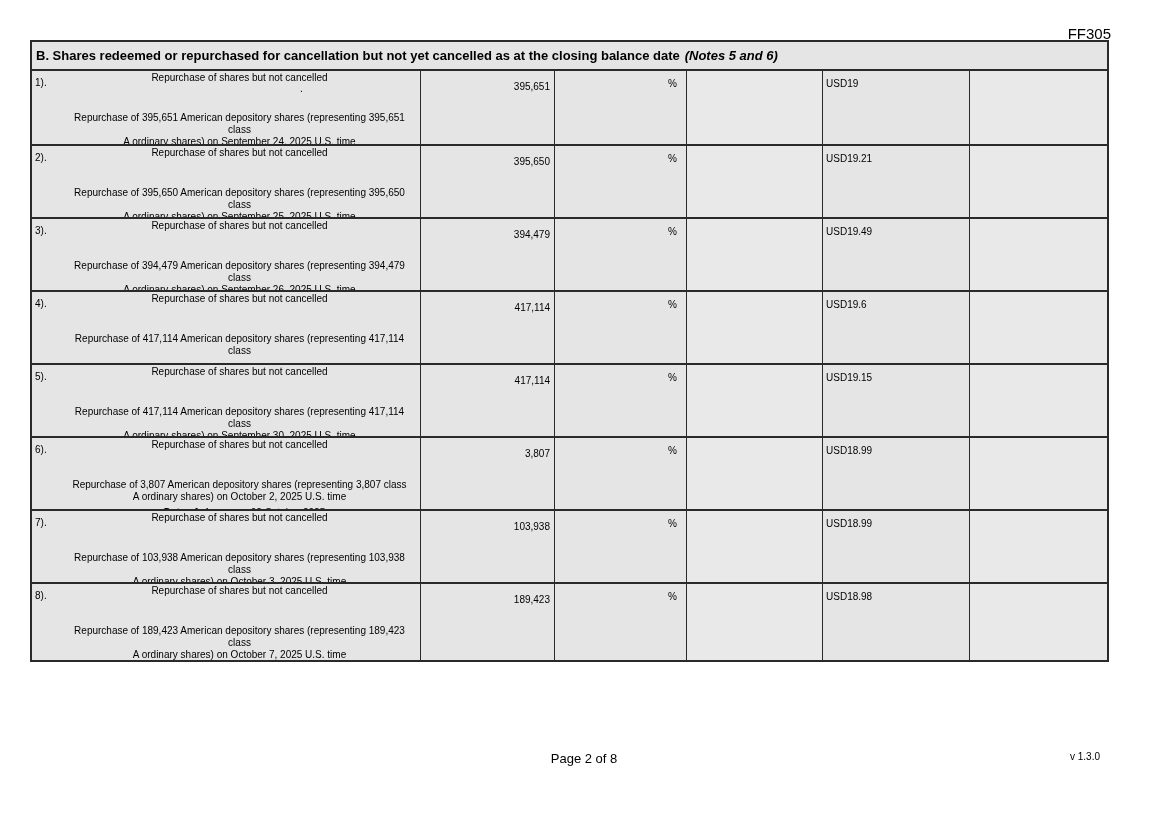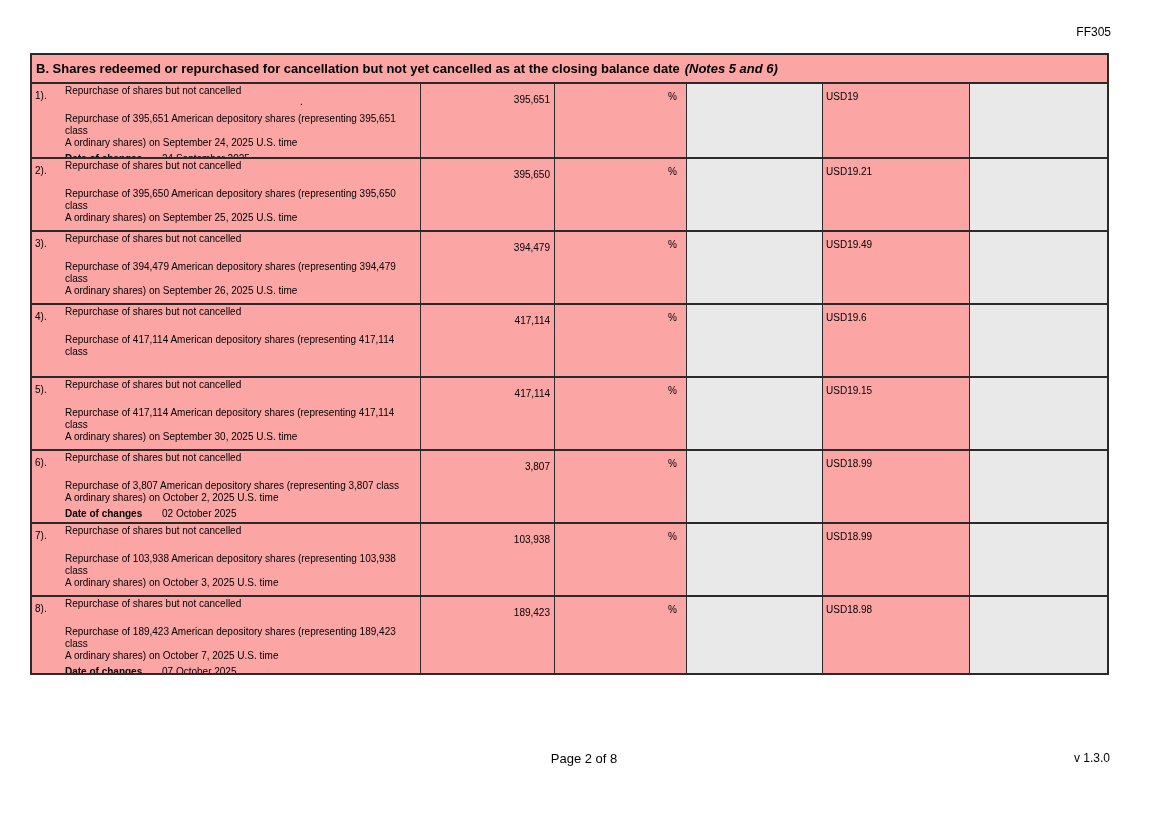--- a/index.html
+++ b/index.html
@@ -6,27 +6,27 @@
   .page{
     position:relative;
     width:1168px;height:825px;
     background:#ffffff;
     font-family:"Liberation Sans","DejaVu Sans",sans-serif;
     color:#000;
     overflow:hidden;
   }
   .formcode{
     position:absolute;top:25px;right:57px;
-    font-size:12px;
+    font-size:15px;
   }
   .btable{
-    position:absolute;left:30px;top:53px;width:1079px;
+    position:absolute;left:30px;top:40px;width:1079px;
     box-sizing:border-box;
     border:2px solid #2a2a2a;
-    background:#fca5a5;
+    background:#e5e5e5;
   }
   .theader{
     box-sizing:border-box;
     height:29px;line-height:27px;
     border-bottom:2px solid #2a2a2a;
     font-size:13px;font-weight:bold;
     padding-left:4px;white-space:nowrap;overflow:hidden;
   }
   .title-note{font-style:italic;margin-left:5px;}
   .trow{
@@ -42,33 +42,33 @@
     box-sizing:border-box;
     border-right:1px solid #2a2a2a;
     font-size:10px;
     position:relative;
     overflow:hidden;
   }
   .cell.endcol{border-right:none;}
   .shade{background:#e9e9e9;}
   .c-desc{line-height:12px;padding-top:1px;}
   .rownum{position:absolute;left:3px;top:6px;}
-  .desc-content{margin-left:33px;padding-right:6px;}
-  .descblock{margin-top:16px;}
+  .desc-content{margin-left:33px;padding-right:6px;text-align:center;}
+  .descblock{margin-top:28px;}
   .dateline{margin-top:4px;}
   .datelabel{display:inline-block;width:97px;font-weight:bold;}
   .stray{position:absolute;left:268px;top:12px;}
   .c-num{text-align:right;padding:10px 4px 0 0;}
   .c-pct{text-align:right;padding:7px 9px 0 0;}
   .c-usd{display:flex;justify-content:flex-start;align-items:flex-start;padding:7px 5px 0 3px;}
   .footer-page{
     position:absolute;top:751px;left:0;width:100%;
     text-align:center;font-size:13px;
   }
-  .footer-ver{position:absolute;top:751px;right:58px;font-size:12px;}
+  .footer-ver{position:absolute;top:751px;right:68px;font-size:10px;}
 </style>
 </head>
 <body>
 
 <div class="page">
 
   <div class="formcode">FF305</div>
 
   <div class="btable">
 

